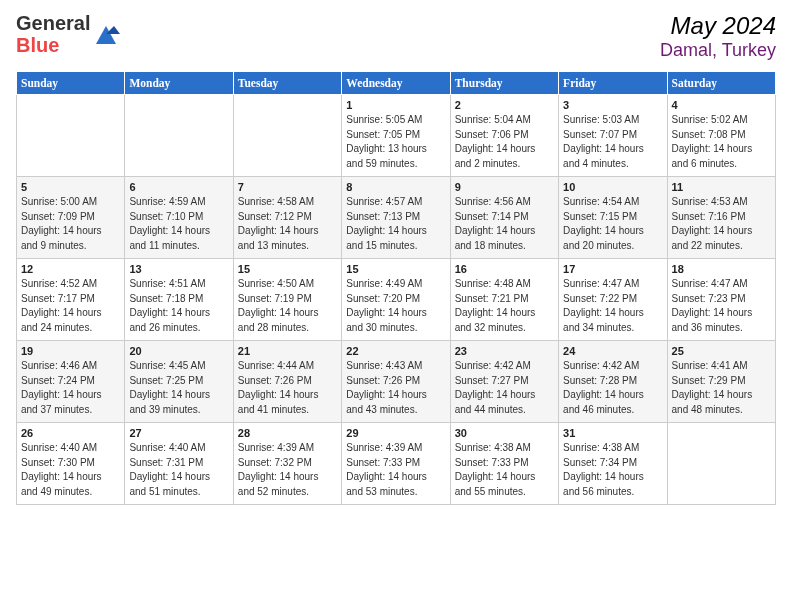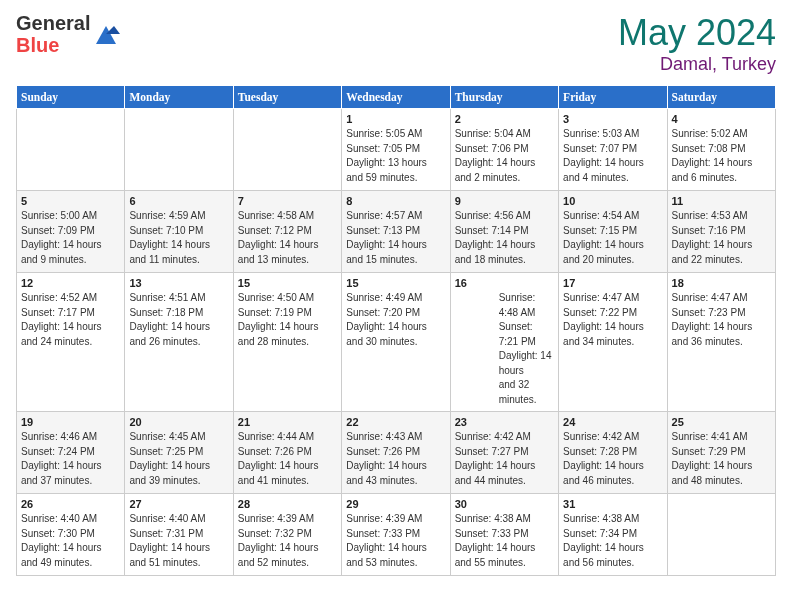--- a/index.html
+++ b/index.html
@@ -35,23 +35,24 @@
     .logo-blue { color: #ef4444; }
     .logo-icon {
       width: 28px;
       height: 28px;
       margin-left: 2px;
     }
     .title-block {
       text-align: right;
     }
     .title-month {
-      font-size: 36px;
-      color: #0f766e;
+      font-size: 24px;
+      color: #000000;
       font-weight: normal;
+      font-style: italic;
     }
     .title-location {
       font-size: 18px;
       color: #701a75;
     }
     table {
       width: 100%;
       border-collapse: collapse;
       table-layout: fixed;
     }
@@ -236,21 +237,21 @@
           </td>
           <td>
             <span class="day-number">15</span>
             <div class="day-detail" style="white-space: pre-line;">Sunrise: 4:49 AM
 Sunset: 7:20 PM
 Daylight: 14 hours
 and 30 minutes.</div>
           </td>
           <td>
             <span class="day-number">16</span>
-            <div class="day-detail" style="white-space: pre-line; margin-left: 44px;">Sunrise: 4:48 AM
+            <div class="day-detail" style="white-space: pre-line;">Sunrise: 4:48 AM
 Sunset: 7:21 PM
 Daylight: 14 hours
 and 32 minutes.</div>
           </td>
           <td>
             <span class="day-number">17</span>
             <div class="day-detail" style="white-space: pre-line;">Sunrise: 4:47 AM
 Sunset: 7:22 PM
 Daylight: 14 hours
 and 34 minutes.</div>

